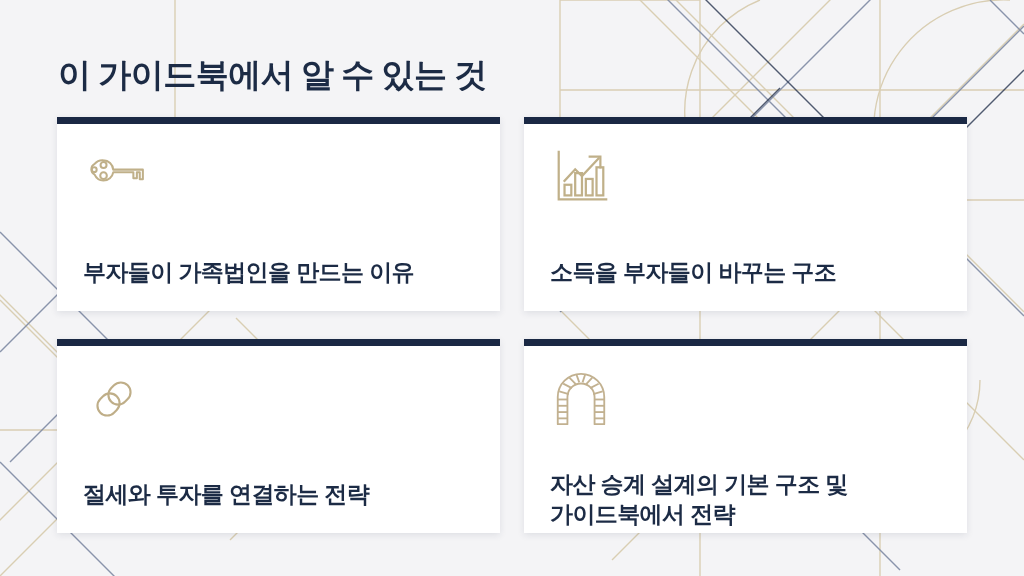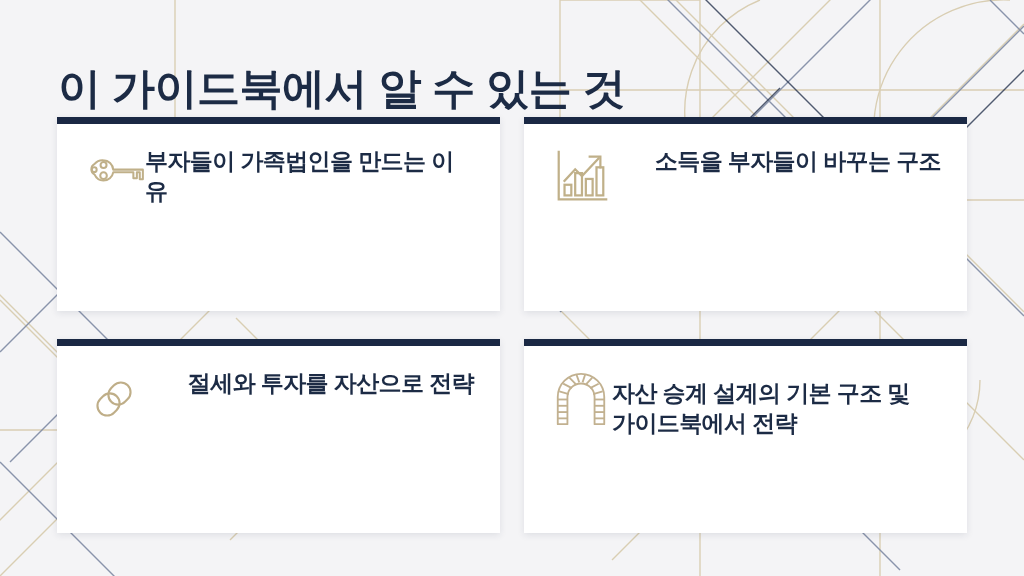--- a/index.html
+++ b/index.html
@@ -24,26 +24,27 @@
     position: absolute;
     inset: 0;
     width: 1024px;
     height: 576px;
     pointer-events: none;
   }
   .page-title {
     position: absolute;
     left: 58px;
     top: 31px;
-    font-size: 43px;
+    font-size: 33px;
     font-weight: 700;
     letter-spacing: -0.5px;
     color: #1c2b45;
     white-space: nowrap;
     z-index: 5;
+    font-family: Liberation Serif, serif;
   }
   .cards {
     position: absolute;
     left: 57px;
     top: 117px;
     width: 910px;
     height: 420px;
     display: grid;
     grid-template-columns: 443px 443px;
     grid-template-rows: 194px 194px;
@@ -62,23 +63,24 @@
   .card-topbar {
     height: 7px;
     background: #1a2844;
     flex: 0 0 auto;
   }
   .card-body {
     flex: 1 1 auto;
     position: relative;
     padding: 22px 26px 20px 26px;
     display: flex;
-    flex-direction: row;
+    flex-direction: column;
     justify-content: space-between;
     box-sizing: border-box;
+    gap: 29px;
   }
   .card-icon {
     width: 62px;
     height: 62px;
     flex: 0 0 auto;
   }
   .card-icon svg {
     display: block;
     width: 62px;
     height: 62px;
@@ -214,21 +216,21 @@
           <svg viewBox="0 0 64 64" xmlns="http://www.w3.org/2000/svg">
             <g fill="none" stroke="#bfae88" stroke-width="2.2" stroke-linecap="round">
               <g transform="rotate(-45 32 32)">
                 <rect x="12" y="22" width="24" height="20" rx="10"></rect>
                 <rect x="28" y="22" width="24" height="20" rx="10"></rect>
               </g>
             </g>
           </svg>
         </span>
         <h2 class="card-title">
-          <span class="line">절세와 투자를 자산으로 전략</span>
+          <span class="line">절세와 투자를 연결하는 전략</span>
         </h2>
       </div>
     </div>
 
     <div class="card card--arch">
       <div class="card-topbar"></div>
       <div class="card-body">
         <span class="card-icon">
           <svg viewBox="0 0 64 64" xmlns="http://www.w3.org/2000/svg">
             <g fill="none" stroke="#c2b190" stroke-width="1.9" stroke-linejoin="round">

